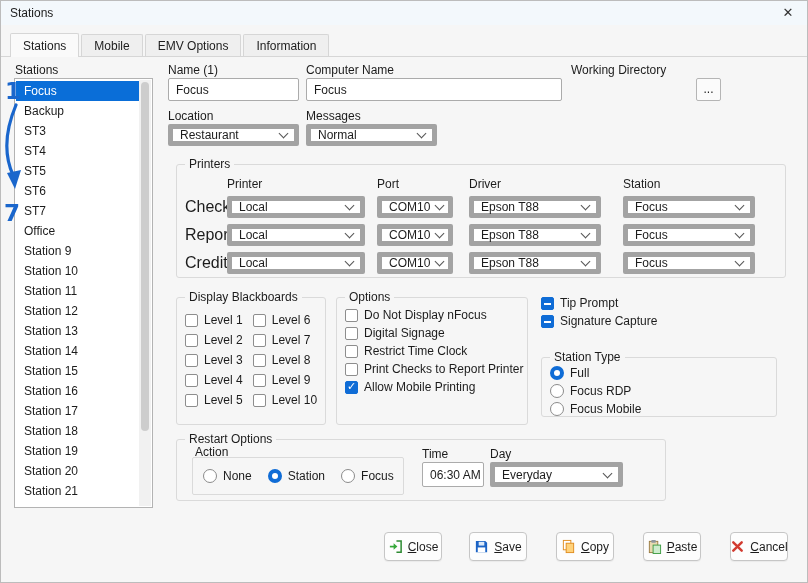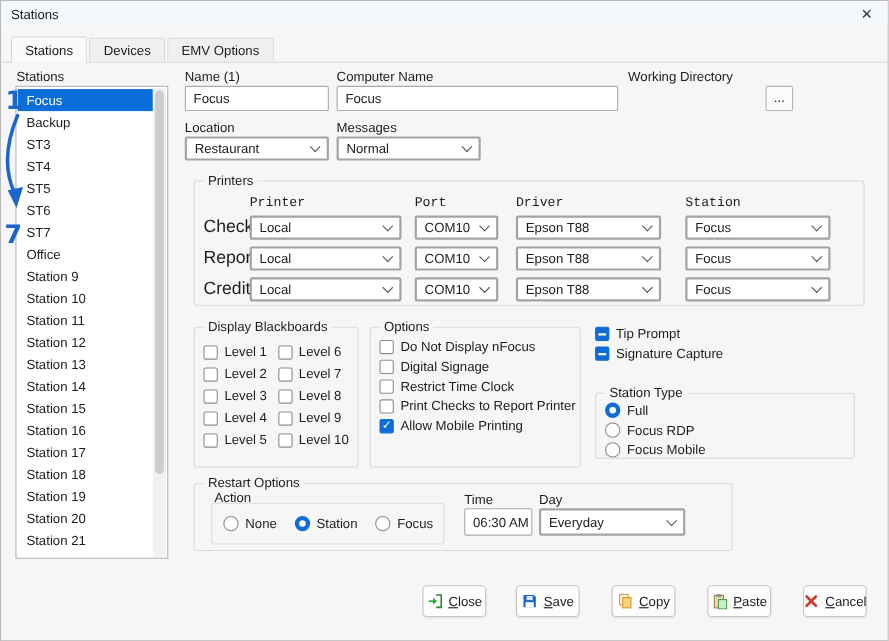--- a/index.html
+++ b/index.html
@@ -23,32 +23,32 @@
   
   .listbox { position:absolute; left:13px; top:77px; width:139px; height:430px; background:#fff; border:1px solid #b3b3b3; }
   .list-items { position:absolute; left:1px; top:2px; right:13px; bottom:2px; overflow:hidden; }
   .list-item { height:20px; line-height:20px; padding-left:8px; white-space:nowrap; }
   .list-item.selected { background:#0a6ed8; color:#fff; }
   .sb { position:absolute; top:1px; right:1px; bottom:1px; width:12px; background:#f1f1f1; }
   .sb-thumb { position:absolute; top:2px; left:2px; width:8px; height:82%; background:#cdcdcd; border-radius:4px; }
 
   
   .input { position:absolute; height:23px; background:#fff; border:1px solid #ababab; border-radius:2px; display:flex; align-items:center; padding:0 7px; white-space:nowrap; overflow:hidden; }
-  .select { height:22px; background:#fff; border:2px solid #a3a3a3; border-radius:2px; display:flex; align-items:center; justify-content:space-between; padding:4px 7px; white-space:nowrap; }
+  .select { height:22px; background:#fff; border:5px solid #a3a3a3; border-radius:2px; display:flex; align-items:center; justify-content:space-between; padding:4px 7px; white-space:nowrap; }
   .select.abs { position:absolute; }
   .chev { width:7px; height:7px; border-left:1.3px solid #555; border-bottom:1.3px solid #555; transform:rotate(-45deg); margin-bottom:3px; flex:none; margin-left:6px; }
   .browse-btn { position:absolute; height:23px; width:25px; background:#fbfbfb; border:1px solid #b5b5b5; border-radius:2px; text-align:center; line-height:21px; }
 
   
   .group { position:absolute; border:1px solid #dadada; border-radius:3px; }
   .glabel { position:absolute; top:-8px; left:8px; background:#f6f6f6; padding:0 4px; font-size:12px; white-space:nowrap; }
 
   
   .ph, .prow { display:flex; align-items:center; }
-  .ph { margin:12px 0 5px 8px;font-family:Liberation Mono, monospace; }
+  .ph { margin:12px 0 5px 8px; }
   .ph span { font-size:12px; }
   .prow { margin:0 0 6px 8px; }
   .plabel { font-size:16px; }
   .w42{width:42px; flex:none;} .w138{width:138px;} .w76{width:76px;} .w132{width:132px;}
   .ml12{margin-left:12px;} .ml16{margin-left:16px;} .ml22{margin-left:22px;}
 
   
   .cbrow { display:flex; align-items:center; gap:6px; height:20px; }
   .cb { width:13px; height:13px; border:1px solid #8d8d8d; background:#fff; border-radius:2px; position:relative; flex:none; }
   .cb.checked { background:#0f6cd6; border-color:#0f6cd6; }
@@ -76,24 +76,27 @@
   <div class="titlebar">
     <span class="title">Stations</span>
     <span class="close-x">✕</span>
   </div>
 
   <div class="tabbar">
     <div class="tab active">
         <span>Stations</span>
       </div>
     <div class="tab">
-        <span>Devices</span>
+        <span>Mobile</span>
       </div>
     <div class="tab">
         <span>EMV Options</span>
+      </div>
+    <div class="tab">
+        <span>Information</span>
       </div>
   </div>
   <div class="tabline"></div>
 
   <span class="lbl-sm" style="left:14px; top:62px;">Stations</span>
   <div class="listbox">
     <div class="list-items">
         <div class="list-item selected">Focus</div>
         <div class="list-item">Backup</div>
         <div class="list-item">ST3</div>

